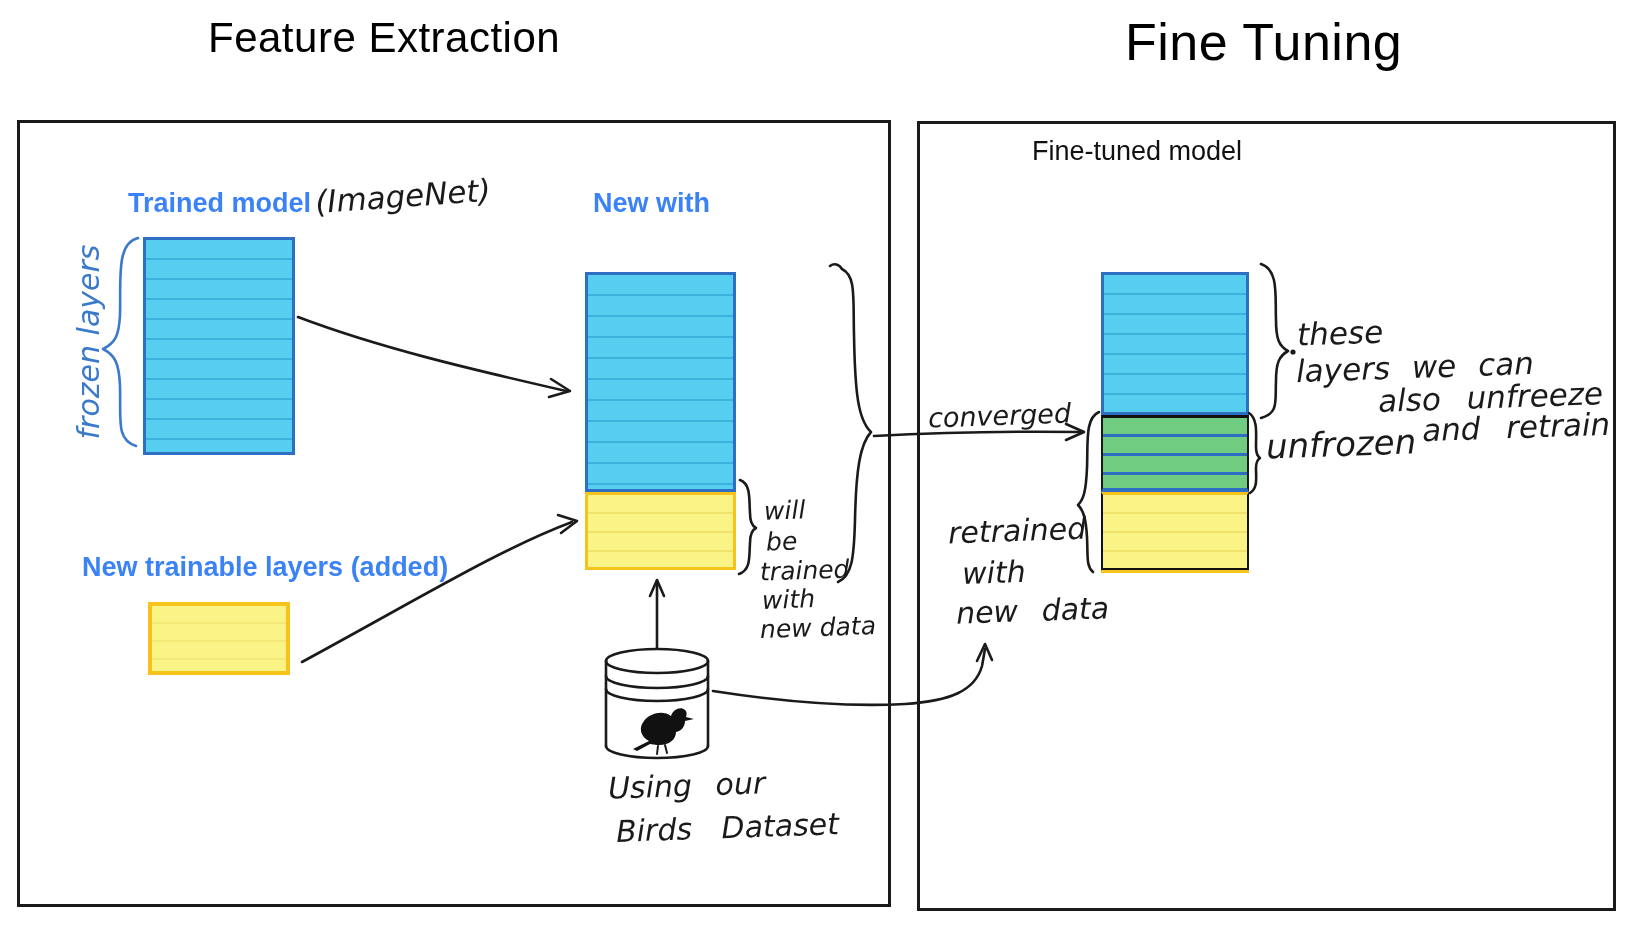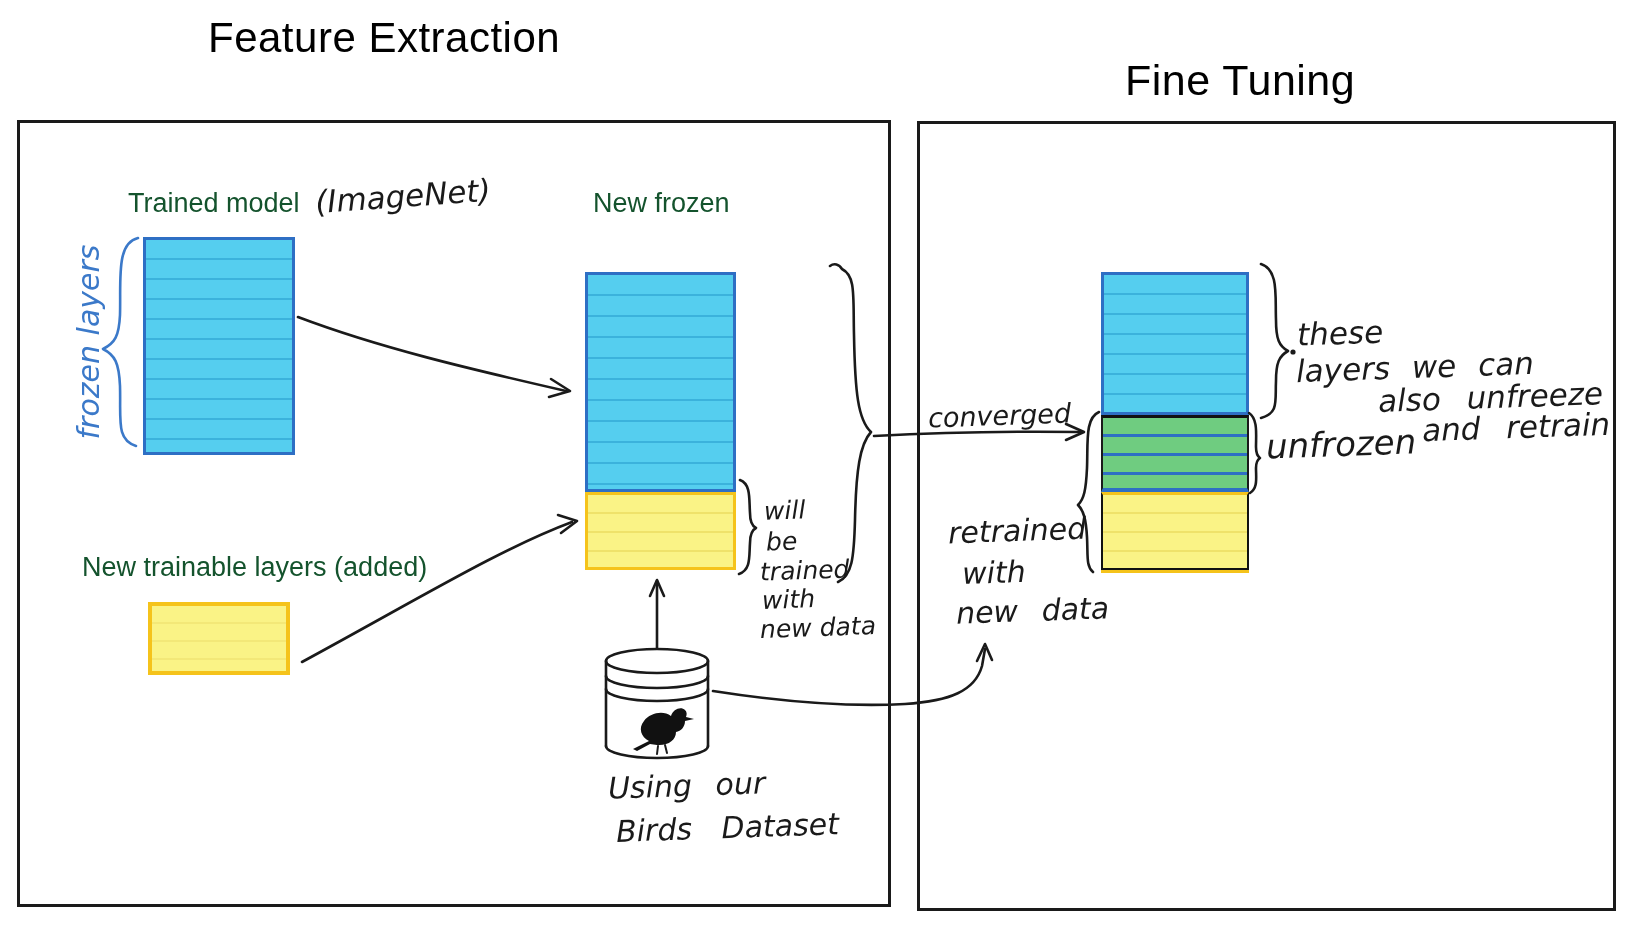--- a/index.html
+++ b/index.html
@@ -1,20 +1,20 @@
 <!DOCTYPE html>
 <html><head>
 <meta charset="utf-8">
 <style>
   html,body{margin:0;padding:0;background:#fff;}
   .canvas{position:relative;width:1629px;height:930px;background:#fff;overflow:hidden;
           font-family:"Liberation Sans",sans-serif;color:#1a1a1a;}
   .panel{position:absolute;border:3px solid #1a1a1a;background:#fff;}
   .title{position:absolute;font-size:42px;letter-spacing:.5px;color:#000000;white-space:nowrap;}
-  .label{position:absolute;font-size:27px;color:#14532d;white-space:nowrap;}
+  .label{position:absolute;font-size:27px;color:#3b82f6;white-space:nowrap;font-weight:bold;}
   .label-block{position:absolute;font-size:27px;line-height:31px;color:#111;white-space:nowrap;}
   .hand{position:absolute;font-family:"DejaVu Sans",sans-serif;font-style:italic;
         color:#1a1a1a;white-space:nowrap;transform:rotate(-2deg);}
   .hand-blue{color:#3b79c9;}
   .block{position:absolute;box-sizing:border-box;}
   .blue-stripes{background:repeating-linear-gradient(180deg,#55ceef 0 18px,#3bb2dc 18px 20px);
                 border:3px solid #2e6fc4;}
   .blue-stripes-wide{background:repeating-linear-gradient(180deg,#55ceef 0 19px,#3bb2dc 19px 21px);
                 border:3px solid #2e6fc4;}
   .yellow-stripes{background:repeating-linear-gradient(180deg,#faf386 0 17px,#efe26a 17px 19px);
@@ -27,21 +27,21 @@
                 border:2px solid #111;border-top:3px solid #f5c31b;box-shadow:0 3px 0 #f5c31b;}
   svg.overlay{position:absolute;left:0;top:0;pointer-events:none;}
   .v-rot{transform:translate(-50%,-50%) rotate(-90deg);transform-origin:center;}
 </style>
 </head>
 <body>
 
 <div class="canvas">
 
   <div class="title" style="left:208px;top:14px;">Feature Extraction</div>
-  <div class="title" style="left:1125px;top:12px;font-size:43px;margin-top:44px;">Fine Tuning</div>
+  <div class="title" style="left:1125px;top:12px;font-size:52px;">Fine Tuning</div>
 
   <div class="panel" style="left:17px;top:120px;width:868px;height:781px;"></div>
   <div class="panel" style="left:917px;top:121px;width:693px;height:784px;"></div>
 
   <div class="block blue-stripes" style="left:143px;top:237px;width:152px;height:218px;"></div>
   <div class="block blue-stripes-wide" style="left:585px;top:272px;width:151px;height:220px;"></div>
   <div class="block yellow-stripes" style="left:585px;top:492px;width:151px;height:78px;"></div>
   <div class="block yellow-plain" style="left:148px;top:602px;width:142px;height:73px;"></div>
 
   <div class="block blue-stripes" style="left:1101px;top:272px;width:148px;height:143px;"></div>
@@ -113,34 +113,35 @@
 
       <g>
         <path fill="#111" stroke="none" d="M 633,749 L 649,741 C 641,737 638,728 644,721 C 650,713 663,710 671,716 C 673,709 681,706 685,710 C 687,712 687,714 686,717 L 694,719 L 685,721 C 685,727 681,731 676,732 C 676,740 668,746 657,745 L 650,744 L 637,751 Z"></path>
         <path d="M 658,746 L 657,754 M 665,745 L 667,753" stroke-width="2"></path>
       </g>
     </g>
   </svg>
 
   <div class="label" style="left:128px;top:188px;">Trained model</div>
   <div class="hand" style="left:315px;top:178px;font-size:31px;transform:rotate(-4deg);">(ImageNet)</div>
-  <div class="label" style="left:593px;top:188px;">New frozen</div>
+  <div class="label" style="left:593px;top:188px;">New with</div>
   <div class="hand hand-blue v-rot" style="left:88px;top:342px;font-size:30px;">frozen layers</div>
   <div class="label" style="left:62px;top:552px;margin-left:20px;">New trainable layers (added)</div>
 
   <div class="hand" style="left:764px;top:496px;font-size:25px;">will</div>
   <div class="hand" style="left:766px;top:527px;font-size:25px;">be</div>
   <div class="hand" style="left:760px;top:556px;font-size:25px;">trained</div>
   <div class="hand" style="left:762px;top:585px;font-size:25px;">with</div>
   <div class="hand" style="left:760px;top:613px;font-size:25px;">new data</div>
 
   <div class="hand" style="left:608px;top:768px;font-size:30px;word-spacing:14px;">Using our</div>
   <div class="hand" style="left:616px;top:810px;font-size:30px;word-spacing:20px;">Birds Dataset</div>
 
   <div class="label-block" style="left:1032px;top:136px;">
+    <div>Fine-tuned model</div>
   </div>
 
   <div class="hand" style="left:928px;top:400px;font-size:27px;">converged</div>
 
   <div class="hand" style="left:1297px;top:315px;font-size:31px;">these</div>
   <div class="hand" style="left:1296px;top:349px;font-size:31px;word-spacing:12px;">layers we can</div>
   <div class="hand" style="left:1378px;top:379px;font-size:31px;word-spacing:16px;">also unfreeze</div>
   <div class="hand" style="left:1422px;top:409px;font-size:31px;word-spacing:16px;">and retrain</div>
 
   <div class="hand" style="left:1266px;top:424px;font-size:34px;">unfrozen</div>

